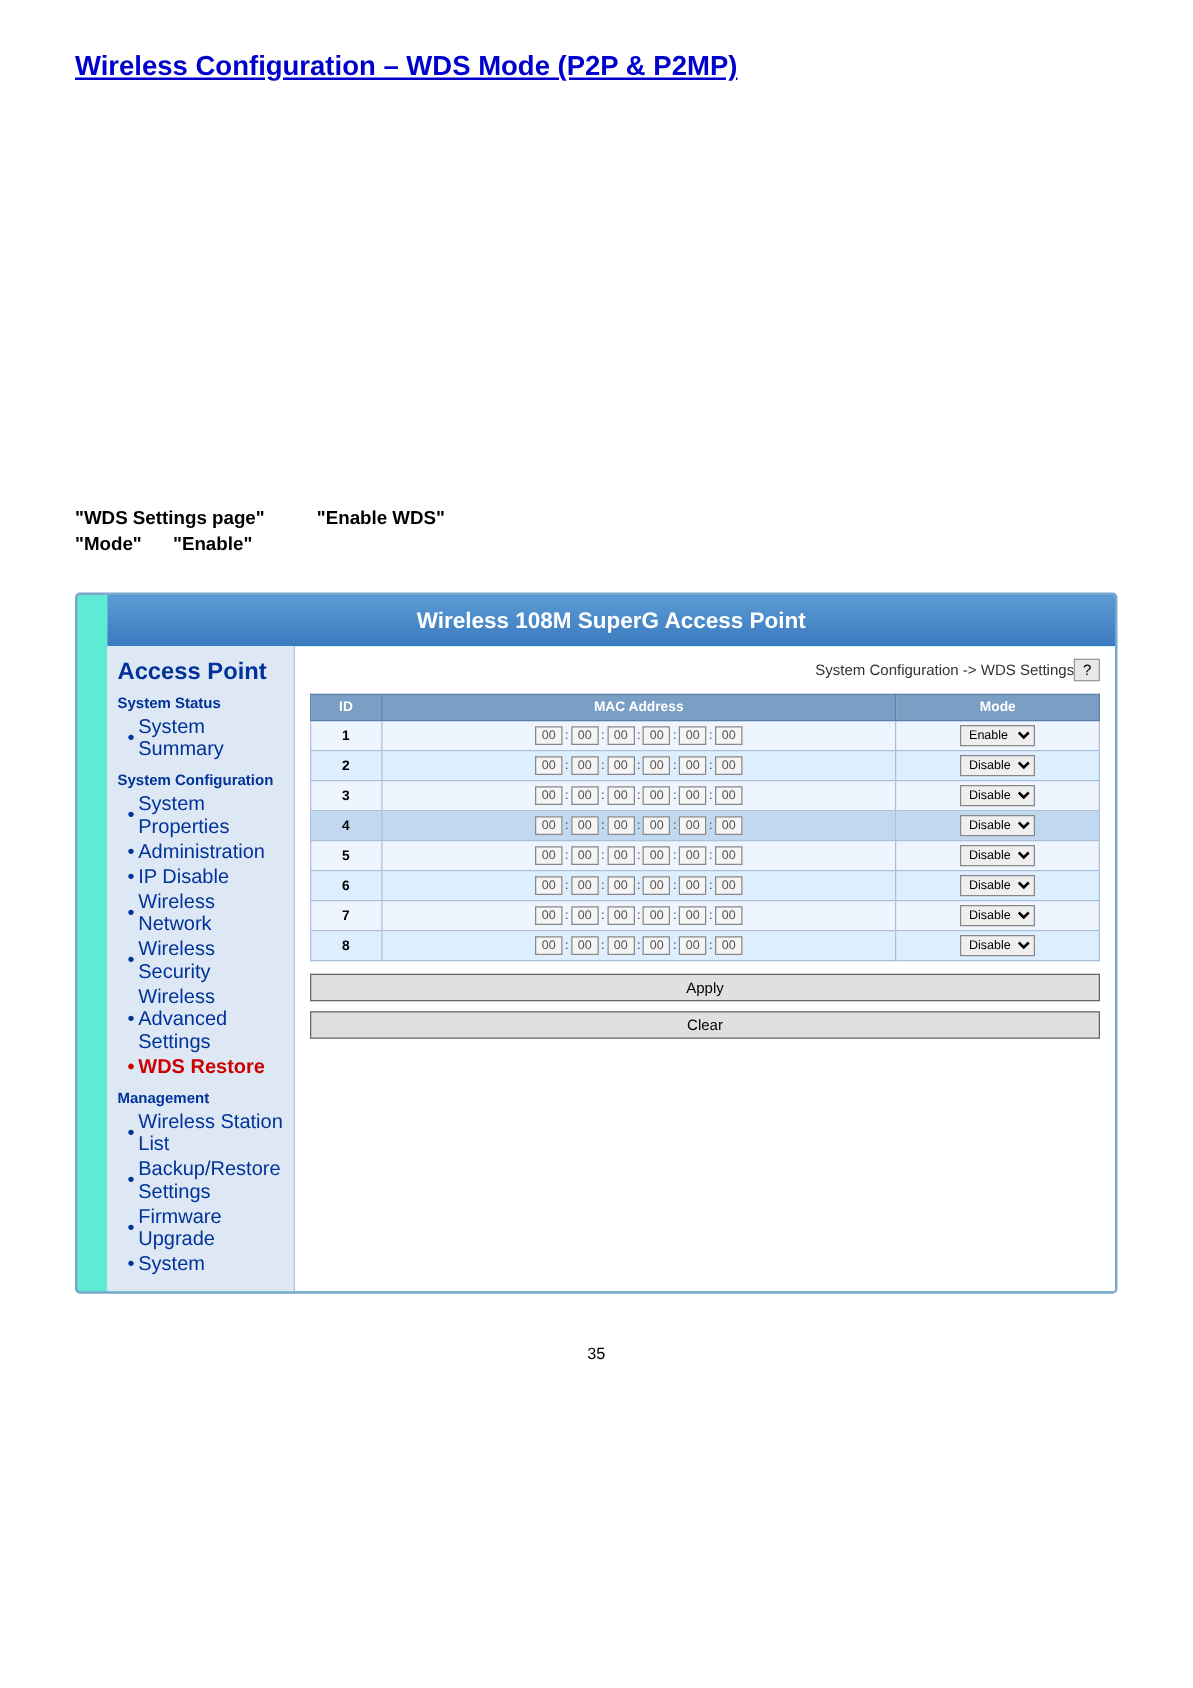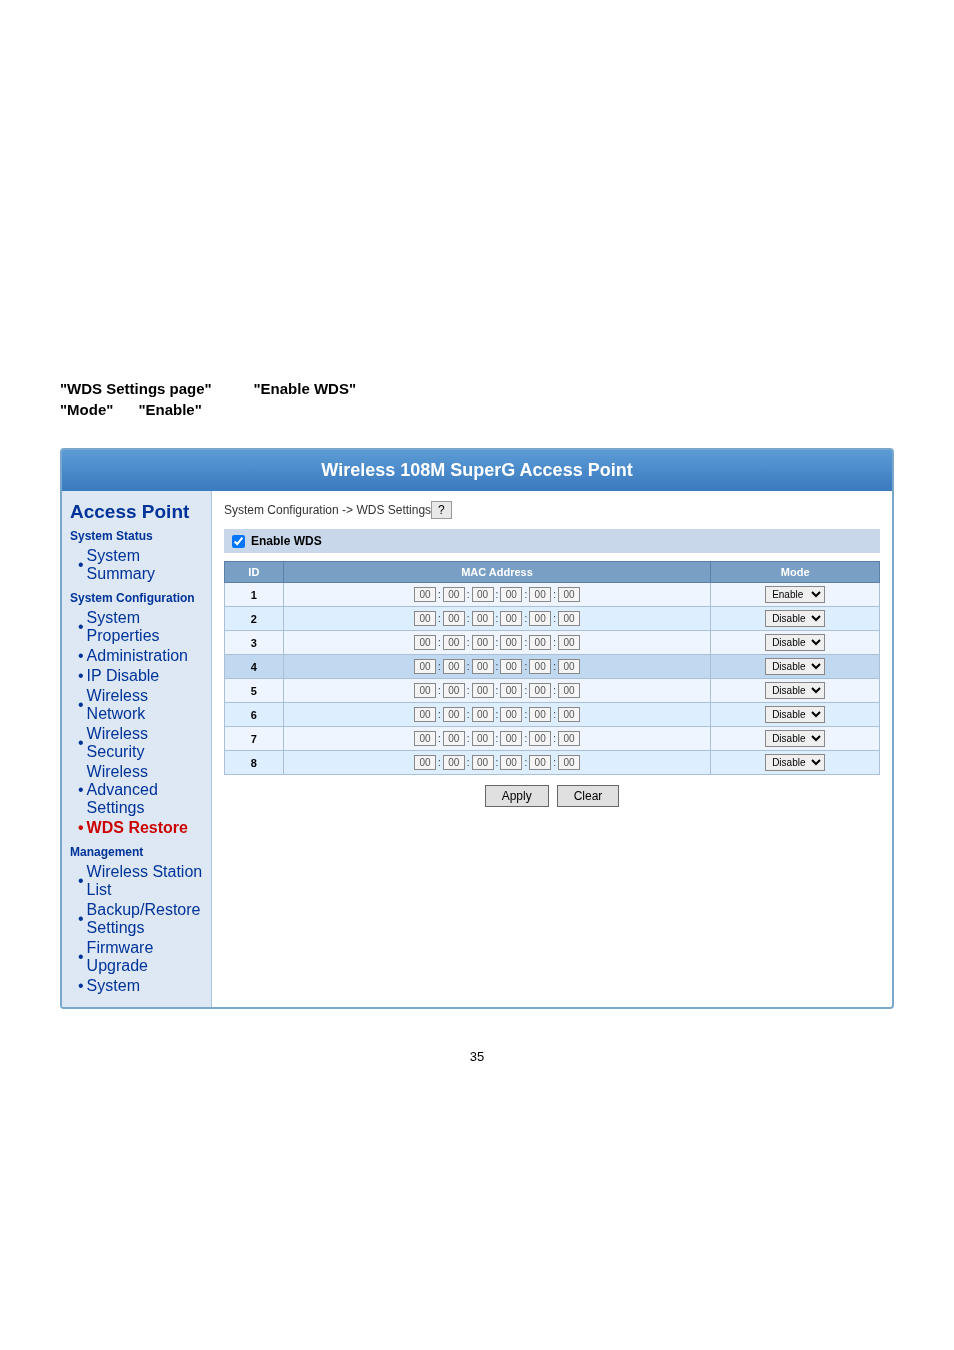--- a/index.html
+++ b/index.html
@@ -40,20 +40,21 @@
       font-size: 15px;
     }
 
     
     .device-panel {
       border: 2px solid #7aa7cc;
       border-radius: 4px;
       background: #5eead4;
       overflow: hidden;
       margin-top: 28px;
+      padding-left: 24px;
     }
 
     .device-header {
       background: linear-gradient(to bottom, #5b9bd5 0%, #3a7abf 100%);
       text-align: center;
       padding: 10px 0;
       color: #fff;
       font-size: 18px;
       font-weight: bold;
     }
@@ -110,21 +111,21 @@
     }
 
     
     .main-content {
       flex: 1;
       padding: 10px 12px;
     }
 
     .breadcrumb-bar {
       display: flex;
-      justify-content: flex-start;
+      justify-content: flex-end;
       align-items: center;
       margin-bottom: 10px;
       font-size: 12px;
       color: #333;
     }
 
     .help-btn {
       border: 1px solid #999;
       background: #e8e8e8;
       padding: 1px 6px;
@@ -218,20 +219,21 @@
       font-size: 11px;
       font-weight: bold;
       color: #000;
     }
 
     .btn-row {
       display: flex;
       justify-content: center;
       gap: 8px;
       margin-top: 10px;
+      flex-direction: column;
     }
 
     .action-btn {
       padding: 3px 16px;
       font-size: 12px;
       border: 1px solid #666;
       background: #e0e0e0;
       cursor: pointer;
     }
 
@@ -241,20 +243,21 @@
       margin-top: 40px;
       font-size: 13px;
       color: #000;
     }
   </style>
 </head>
 <body>
 
 <div class="page-content">
 
+  <div class="page-title">Wireless Configuration – WDS Mode (P2P &amp; P2MP)</div>
 
   <div class="instruction-block">
     <div class="instruction-line1">
       <span>"WDS Settings page"</span>
       &nbsp;&nbsp;&nbsp;&nbsp;&nbsp;&nbsp;&nbsp;&nbsp;
       <span>"Enable WDS"</span>
     </div>
     <div class="instruction-line2">
       <span>"Mode"</span>
       &nbsp;&nbsp;&nbsp;&nbsp;
@@ -290,24 +293,20 @@
         <div class="sidebar-item">System</div>
       </div>
 
       <div class="main-content">
 
         <div class="breadcrumb-bar">
           <span>System Configuration -&gt; WDS Settings</span>
           <button class="help-btn">?</button>
         </div>
 
-        <div class="enable-wds-row">
-          <input type="checkbox" checked="" style="">
-          <span>Enable WDS</span>
-        </div>
 
         <table class="wds-table">
           <thead>
             <tr>
               <th>ID</th>
               <th>MAC Address</th>
               <th>Mode</th>
             </tr>
           </thead>
           <tbody id="wds-tbody">

